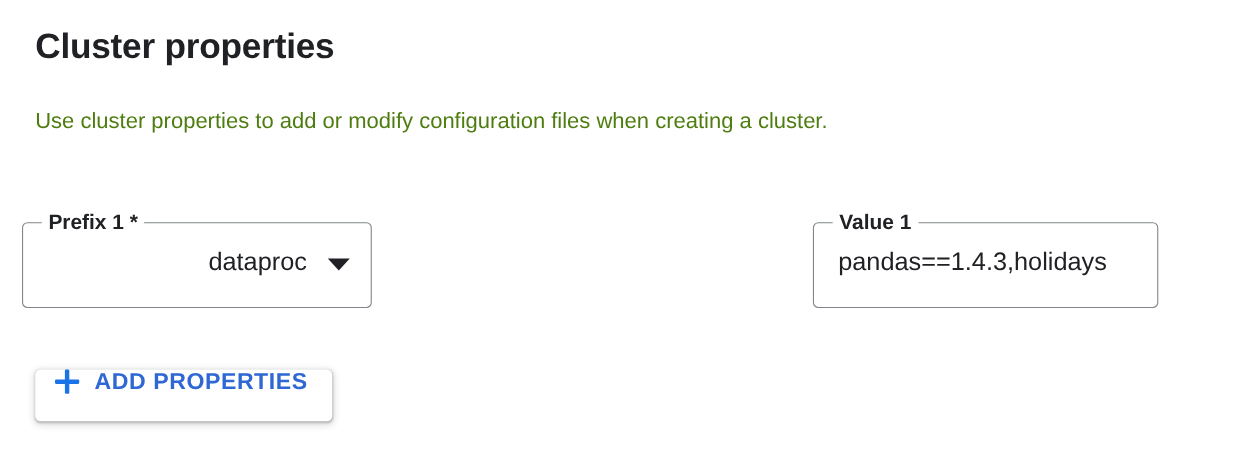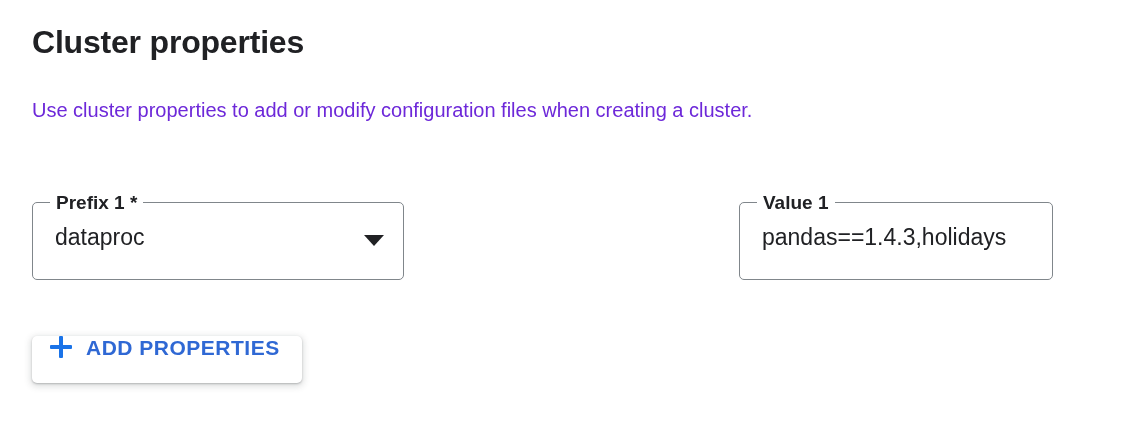--- a/index.html
+++ b/index.html
@@ -37,21 +37,21 @@
     white-space: nowrap;
   }
 
   .page-subtitle {
     position: absolute;
     left: 32px;
     top: 97px;
     font-size: 20px;
     line-height: 26px;
     font-weight: 400;
-    color: #6d28d9;
+    color: #4d7c0f;
     white-space: nowrap;
   }
 
   
   .form-row {
     position: absolute;
     left: 0;
     top: 202px;
     width: 1122px;
     height: 82px;
@@ -60,21 +60,21 @@
   .field {
     position: absolute;
     top: 0;
     height: 78px;
     box-sizing: border-box;
     border: 1.6px solid #80868b;
     border-radius: 5px;
     background: #ffffff;
   }
 
-  .field-prefix { left: 32px;  width: 372px; }
+  .field-prefix { left: 20px;  width: 318px; text-align: right; }
   .field-key    { left: 386px; width: 315px; }
   .field-value  { left: 739px; width: 314px; }
 
   
   .field-label {
     position: absolute;
     top: -12px;
     left: 17px;
     padding: 0 6px;
     background: #ffffff;

